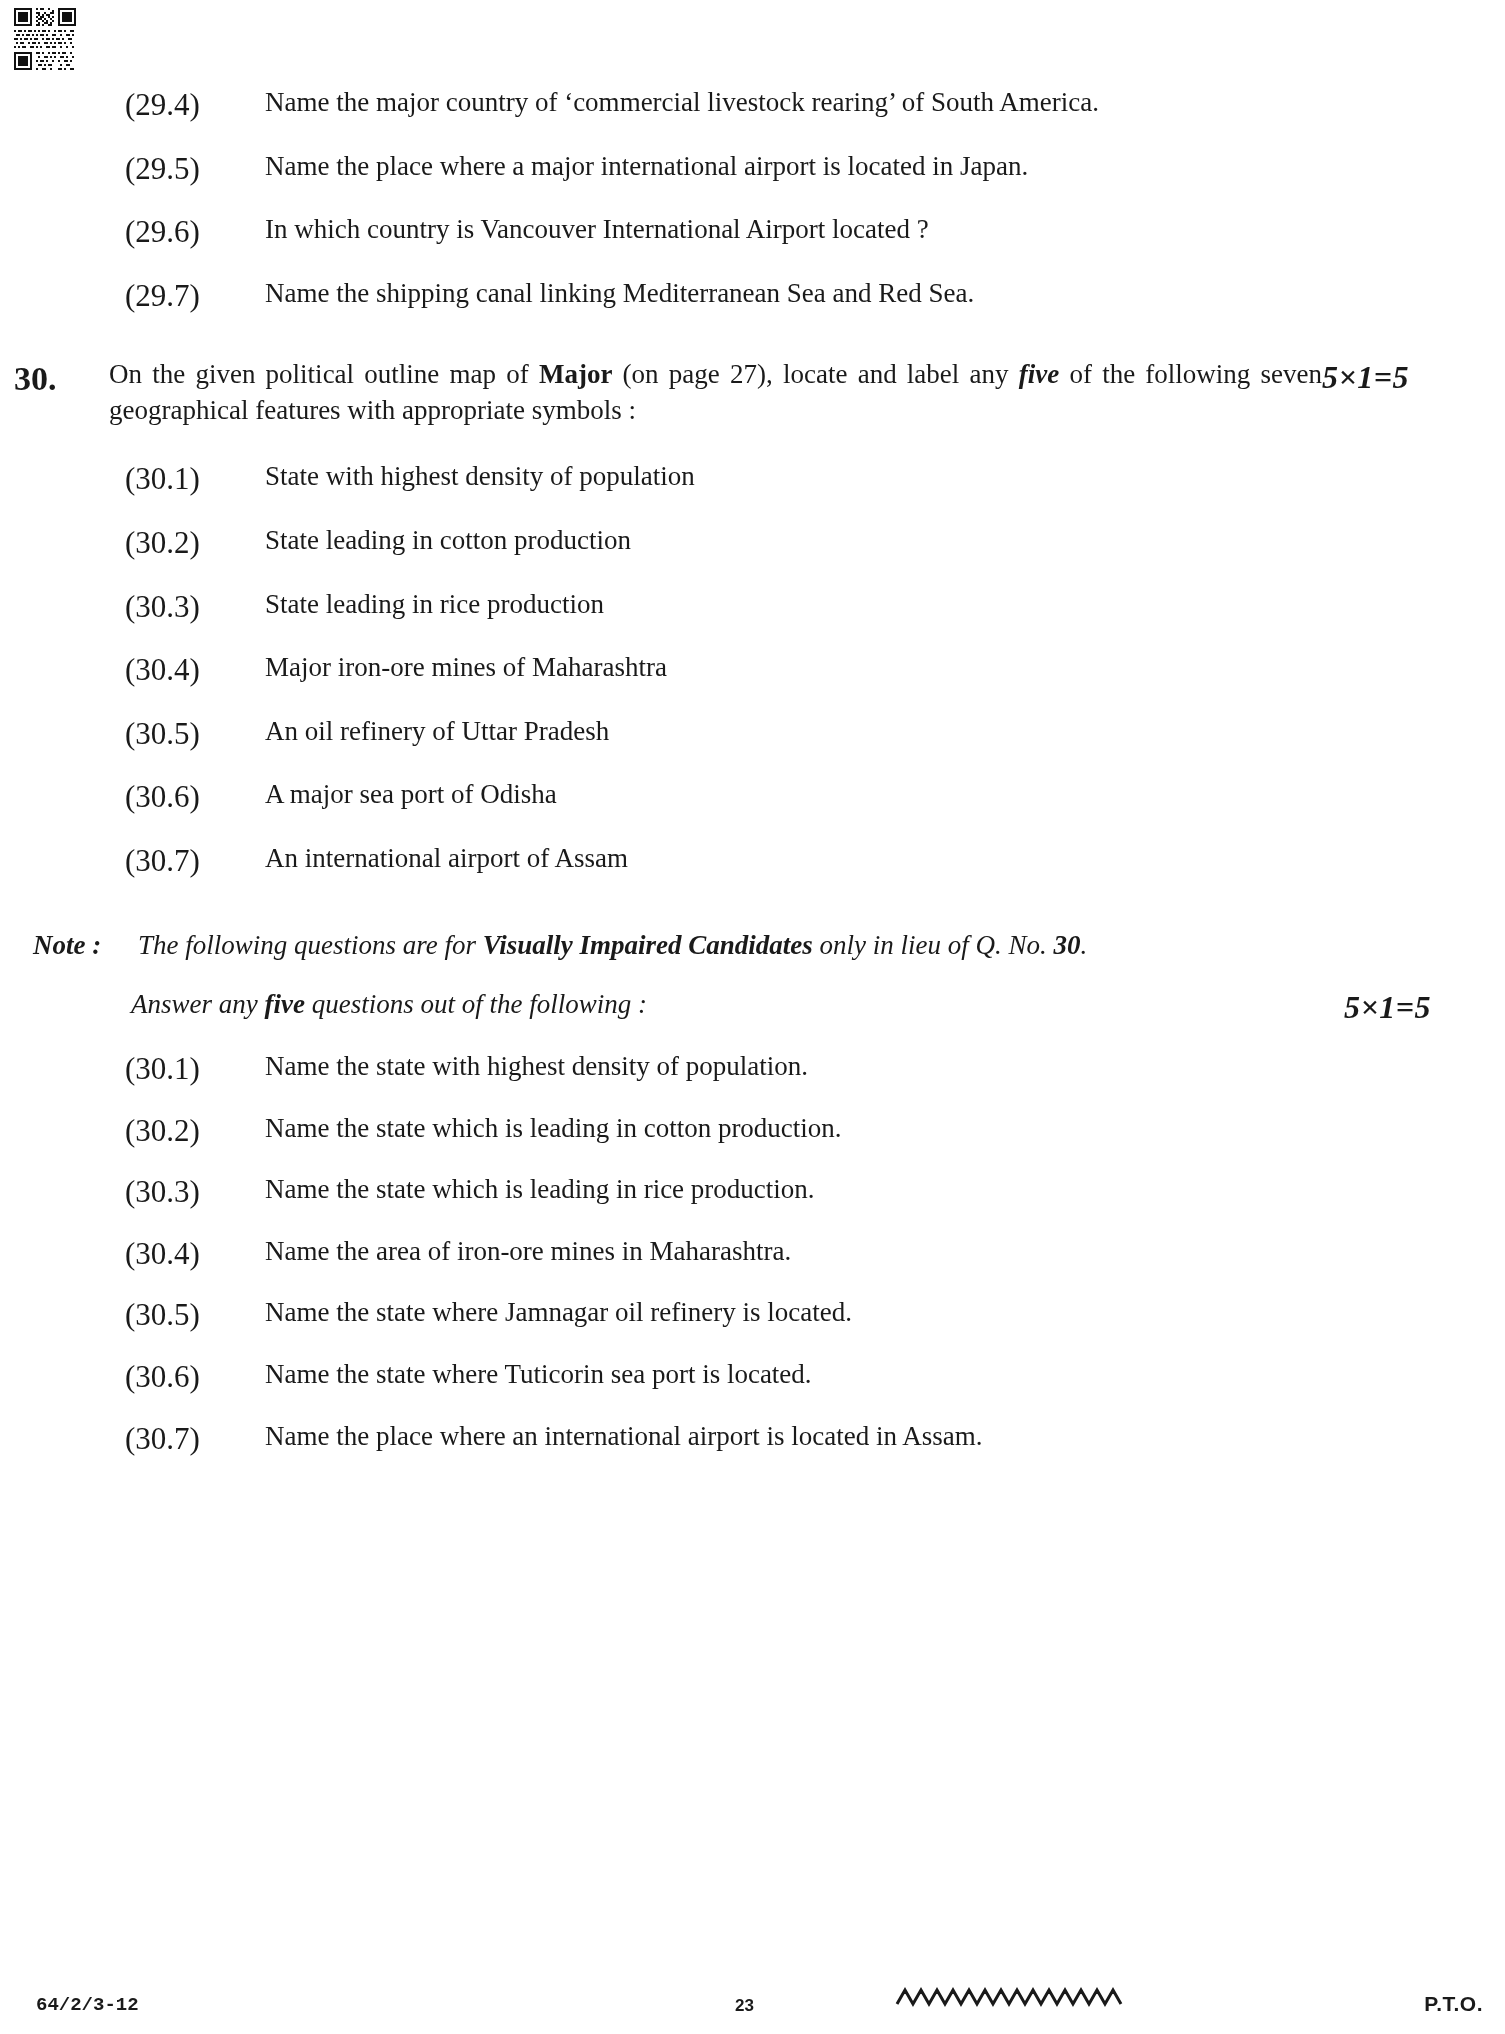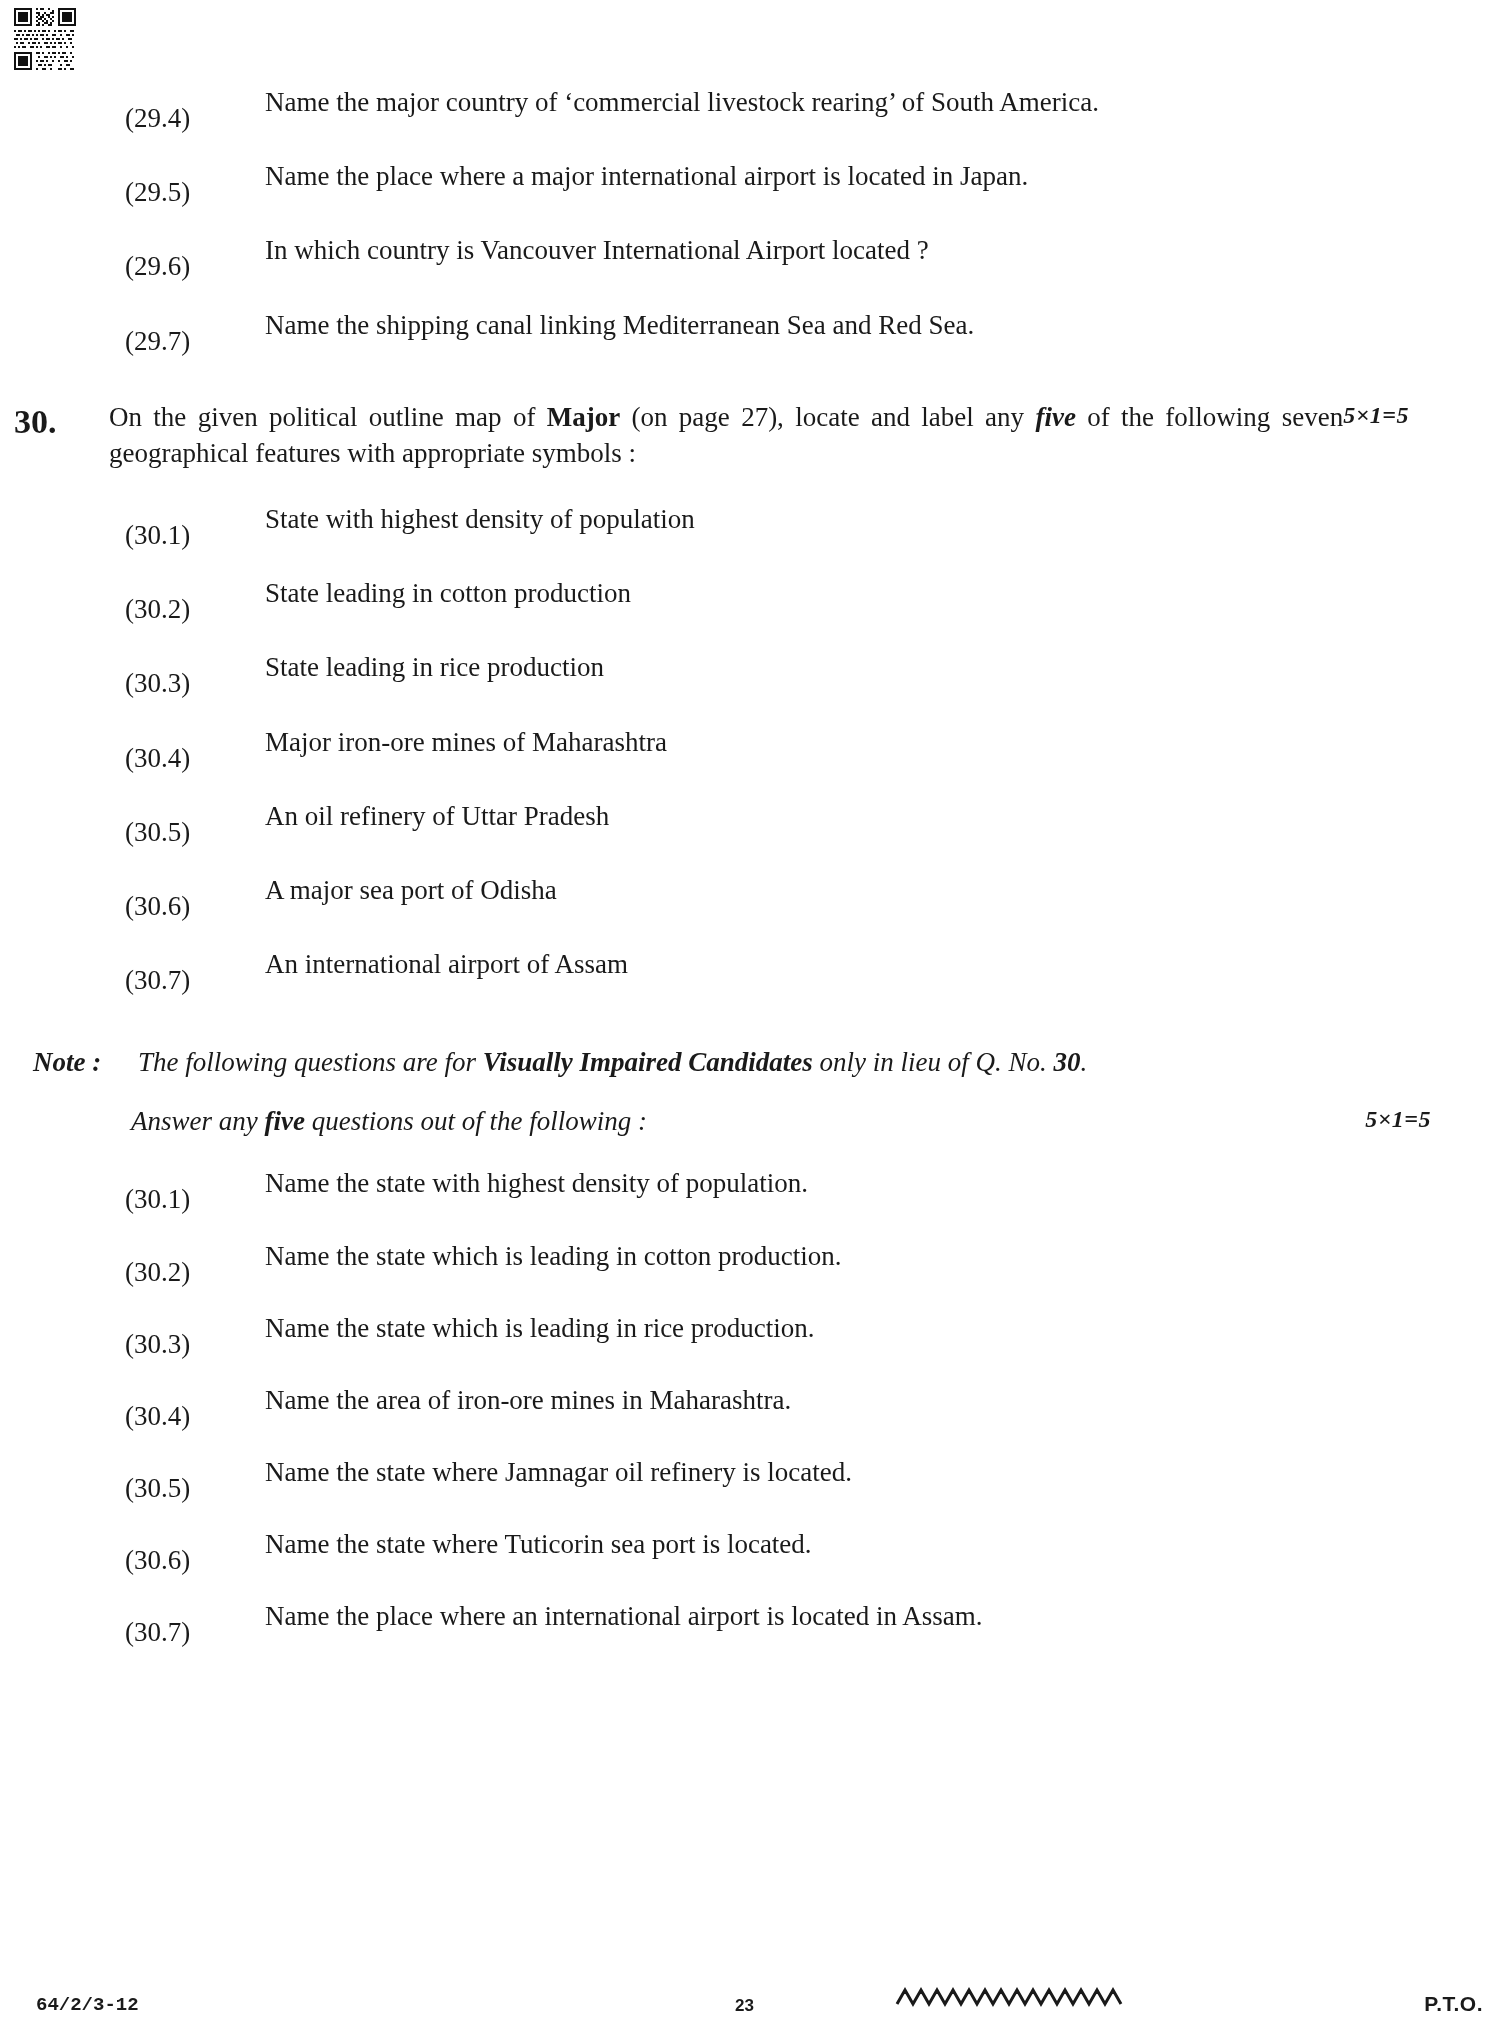--- a/index.html
+++ b/index.html
@@ -56,22 +56,21 @@
     line-height: 1.34;
   }
 
   
   .sub {
     margin-top: 22px;
   }
   .sub .num {
     width: 140px;
     margin-left: 125px;
-    font-size: 27px;
-    margin-top: 16px;
+    font-size: 31px;
   }
   .sub .txt {
     max-width: 1120px;
     padding-right: 120px;
   }
   .justify {
     text-align: justify;
     text-align-last: left;
   }
 
@@ -86,21 +85,21 @@
     font-size: 34px;
   }
   .main .txt {
     max-width: 1300px;
     padding-right: 28px;
   }
   .marks {
     float: right;
     font-style: italic;
     font-weight: bold;
-    font-size: 24px;
+    font-size: 32px;
     letter-spacing: .5px;
   }
   b.bold { font-weight: bold; }
   i.ital { font-style: italic; font-weight: bold; }
 
   
   .note {
     margin-top: 46px;
     display: flex;
     align-items: flex-start;

